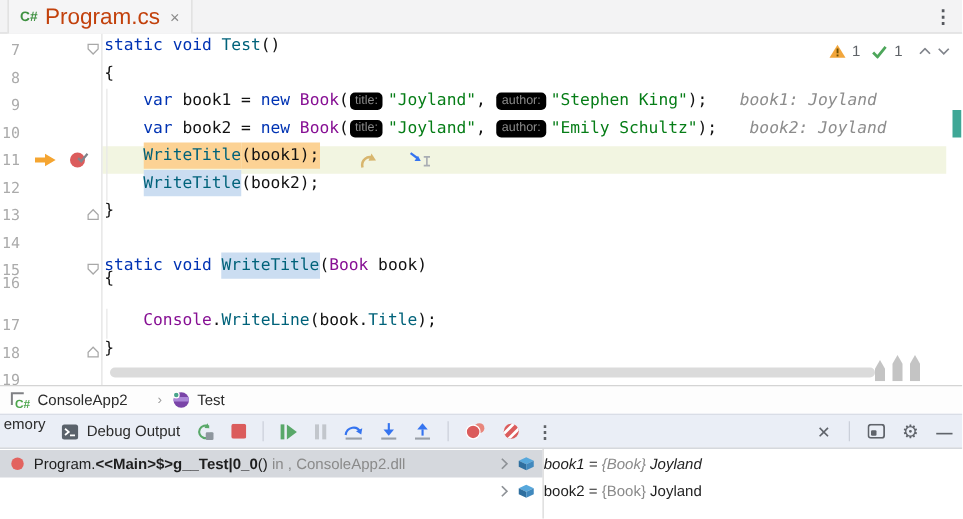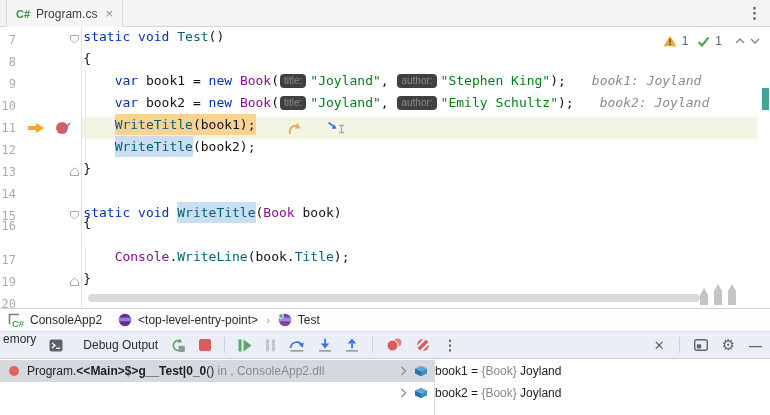--- a/index.html
+++ b/index.html
@@ -5,38 +5,38 @@
   *{box-sizing:border-box;margin:0;padding:0}
   html,body{width:770px;height:415px;overflow:hidden;background:#fff;
     font-family:"Liberation Sans",sans-serif;}
   .app{position:relative;width:770px;height:415px;background:#fff;overflow:hidden}
 
   
   .tabbar{position:absolute;top:0;left:0;right:0;height:27px;background:#F3F3F4;border-bottom:1px solid #D6D6D6}
   .tab{position:absolute;left:6px;top:0;height:27px;padding:0 9px;display:flex;align-items:center;gap:6px;
        border-left:1px solid #DBDBDB;border-right:1px solid #DBDBDB;background:#F5F5F6}
   .csbadge{color:#3E9141;font-weight:bold;font-size:11px}
-  .tab-title{font-size:12px;color:#404040}
+  .tab-title{font-size:18px;color:#c2410c}
   .tab-close{color:#8a8a8a;font-size:13px;margin-left:2px;cursor:default}
   .tab-kebab{position:absolute;right:8px;top:4px;font-size:15px;color:#55585E;font-weight:bold}
 
   
   .editor{position:absolute;top:27px;left:0;width:770px;height:281px;background:#fff;overflow:hidden}
   .gutter-line{position:absolute;left:81px;top:0;bottom:0;width:1px;background:#E2E2E2}
   .exec-band{position:absolute;left:82px;width:675px;top:90px;height:22px;background:#F2F5E1}
   .guide{position:absolute;width:1px;background:#E7E7E7}
   .row{position:absolute;left:0;width:770px;height:22px}
   .lnum{position:absolute;left:0;width:16px;text-align:right;font:12px "DejaVu Sans Mono",monospace;color:#ABABAB;line-height:22px}
   .gicon{position:absolute;display:inline-flex}
   .code{position:absolute;left:52px;top:0;height:22px;line-height:22px;
         font:13px "DejaVu Sans Mono",monospace;white-space:pre;color:#121212}
   .tok-kw{color:#0033B3}.tok-fn{color:#00627A}.tok-cls{color:#871094}.tok-str{color:#067D17}.tok-pl{color:#121212}
   .bg-exec{background:#FCD294;padding:3px 0}
   .bg-usage{background:#CBDDF1;padding:3px 0}
-  .chip{display:inline-block;font:10px "Liberation Sans",sans-serif;color:#8A8A8A;background:#404040;
+  .chip{display:inline-block;font:10px "Liberation Sans",sans-serif;color:#8A8A8A;background:#000000;
         border-radius:4px;padding:1px 4px;margin:0 4px 0 1px;vertical-align:1px;line-height:12px}
   .dbg{color:#8C8C8C;font-style:italic;margin-left:26px}
   .trail-ic{position:absolute;top:4px;display:inline-flex}
   .insp{position:absolute;top:7px;right:10px;display:flex;align-items:center;gap:5px;font-size:12px;color:#5F6368}
   .insp .cnt{color:#5F6368}
   .hscroll{position:absolute;left:88px;top:267px;width:612px;height:8px;border-radius:4px;background:#DBDBDB}
   .stripe-mark{position:absolute;left:762px;top:61px;width:7px;height:22px;background:#3FA796}
   .corner-icons{position:absolute;left:698px;top:256px}
 
   
@@ -45,21 +45,21 @@
   .crumb{display:flex;align-items:center;gap:6px}
   .crumb-sep{color:#9A9A9A;margin:0 8px;font-size:11px}
   .crumb-gap{width:16px}
 
   
   .toolbar{position:absolute;top:331px;left:0;right:0;height:27px;background:#EAEEF6;
            border-top:1px solid #D9DDE6;display:flex;align-items:center}
   .toolbar-left{display:flex;gap:13px;height:100%;padding-left:3px}
   .toolbar-right{position:absolute;right:8px;top:0;height:100%;display:flex;align-items:center;gap:14px}
   .tb-label{font-size:12px;color:#2b2b2b}
-  .outgroup{display:flex;align-items:center;gap:20px}
+  .outgroup{display:flex;align-items:center;gap:6px}
   .vsep{width:1px;height:16px;background:#CBD0DA}
   .tb-ic{display:inline-flex;align-items:center;justify-content:center}
 
   
   .panel{position:absolute;top:358px;left:0;width:770px;height:57px;background:#fff;border-top:1px solid #C8CCD2}
   .frames{position:absolute;left:0;top:0;width:435px;height:57px;border-right:1px solid #D8D8D8}
   .vars{position:absolute;left:394px;top:0;right:0;height:57px}
   .frame-row{position:absolute;left:0;width:100%;height:22px;display:flex;align-items:center;
              padding-left:9px;gap:8px;font-size:12px;white-space:pre}
   .frame-row.sel{background:#D5D8DD}
@@ -167,30 +167,30 @@
         </div>
         <div class="row" style="top: 188px;">
           <span class="lnum">16</span>
           <span class="code"><span class="tok-pl">    {</span></span>
         </div>
         <div class="row" style="top: 222px; text-decoration: underline;">
           <span class="lnum">17</span>
           <span class="code"><span class="tok-pl">        </span><span class="tok-cls">Console</span><span class="tok-pl">.</span><span class="tok-fn">WriteLine</span><span class="tok-pl">(book.</span><span class="tok-fn">Title</span><span class="tok-pl">);</span></span>
         </div>
         <div class="row" style="top: 244px;">
-          <span class="lnum">19</span>
+          <span class="lnum">18</span>
           <span class="gicon" style="left: 69px; top: 5px;">
             <svg width="11" height="11">
               <path d="M1.5 9.5 H9.5 V5.8 L5.5 1.8 1.5 5.8 Z" fill="#fff" stroke="#A8A8A8"></path>
             </svg>
           </span>
           <span class="code"><span class="tok-pl">    }</span></span>
         </div>
         <div class="row" style="top: 266px;">
-          <span class="lnum">20</span>
+          <span class="lnum">19</span>
           <span class="code"></span>
         </div>
       </div>
 
     <div class="insp">
       <span class="tb-ic">
           <svg width="14" height="12">
             <path d="M7 0.8 L13.4 11.2 H0.6 Z" fill="#F2A63B"></path>
             <rect x="6.3" y="3.8" width="1.5" height="3.8" fill="#6E4F00"></rect>
             <rect x="6.3" y="8.6" width="1.5" height="1.5" fill="#6E4F00"></rect>
@@ -230,34 +230,20 @@
       <span class="crumb">
         <span class="tb-ic">
           <svg width="16" height="15">
             <path d="M11 1.5 H1.5 V11" fill="none" stroke="#7F8084" stroke-width="1.6"></path>
             <text x="4" y="13.5" font-size="9.5" font-weight="bold" fill="#4CA64C" font-family="Liberation Sans, sans-serif">C#</text>
           </svg>
         </span>
         <span>ConsoleApp2</span>
       </span>
       <span class="crumb-gap"></span>
-      <span class="crumb">
-        <span class="tb-ic">
-          <svg width="14" height="14">
-            <defs>
-              <clipPath id="cc1">
-                <circle cx="7" cy="7" r="6.2"></circle>
-              </clipPath>
-            </defs>
-            <circle cx="7" cy="7" r="6.2" fill="#61309B"></circle>
-            <rect x="0" y="4.6" width="14" height="3.6" fill="#9F7CCF" clip-path="url(#cc1)"></rect>
-          </svg>
-        </span>
-        <span>&lt;top-level-entry-point&gt;</span>
-      </span>
       <span class="crumb-sep">›</span>
       <span class="crumb">
         <span class="tb-ic">
           <svg width="14" height="14">
             <defs>
               <clipPath id="cc2">
                 <circle cx="7" cy="7" r="6.2"></circle>
               </clipPath>
             </defs>
             <circle cx="7" cy="7" r="6.2" fill="#7A44A8"></circle>
@@ -373,21 +359,21 @@
           <span style="font-size:13px;color:#60646B;font-weight:bold">—</span>
         </span>
       </div>
   </div>
 
   <div class="panel">
     <div class="frames">
         <div class="frame-row sel" style="top: 1px;"><span class="tb-ic"><span style="display:inline-block;width:10px;height:10px;border-radius:50%;background:#E2635F"></span></span><span><span class="fp-d">Program.</span><span class="fp-b">&lt;&lt;Main&gt;$&gt;g__Test|0_0</span><span class="fp-d">()</span><span class="fp-g"> in , ConsoleApp2.dll</span></span></div>
       </div>
     <div class="vars">
-        <div class="var-row" style="top: 1px;"><span class="tb-ic"><svg width="7" height="10">
+        <div class="var-row" style="top: 1px; font-style: italic;"><span class="tb-ic"><svg width="7" height="10">
               <path d="M1.5 1 L5.5 5 1.5 9" fill="none" stroke="#8E9297" stroke-width="1.4"></path>
             </svg></span><span class="tb-ic"><svg width="14" height="12">
               <path d="M7 0.8 13 3.6 7 6.4 1 3.6 Z" fill="#57A8DC"></path>
               <path d="M1 3.6 V8.4 L7 11.2 V6.4 Z" fill="#2F6F9F"></path>
               <path d="M13 3.6 V8.4 L7 11.2 V6.4 Z" fill="#4189BE"></path>
             </svg></span><span><span class="vp-n">book1 = </span><span class="vp-t">{Book}</span><span class="vp-v"> Joyland</span></span></div>
         <div class="var-row" style="top: 23px;"><span class="tb-ic"><svg width="7" height="10">
               <path d="M1.5 1 L5.5 5 1.5 9" fill="none" stroke="#8E9297" stroke-width="1.4"></path>
             </svg></span><span class="tb-ic"><svg width="14" height="12">
               <path d="M7 0.8 13 3.6 7 6.4 1 3.6 Z" fill="#57A8DC"></path>

